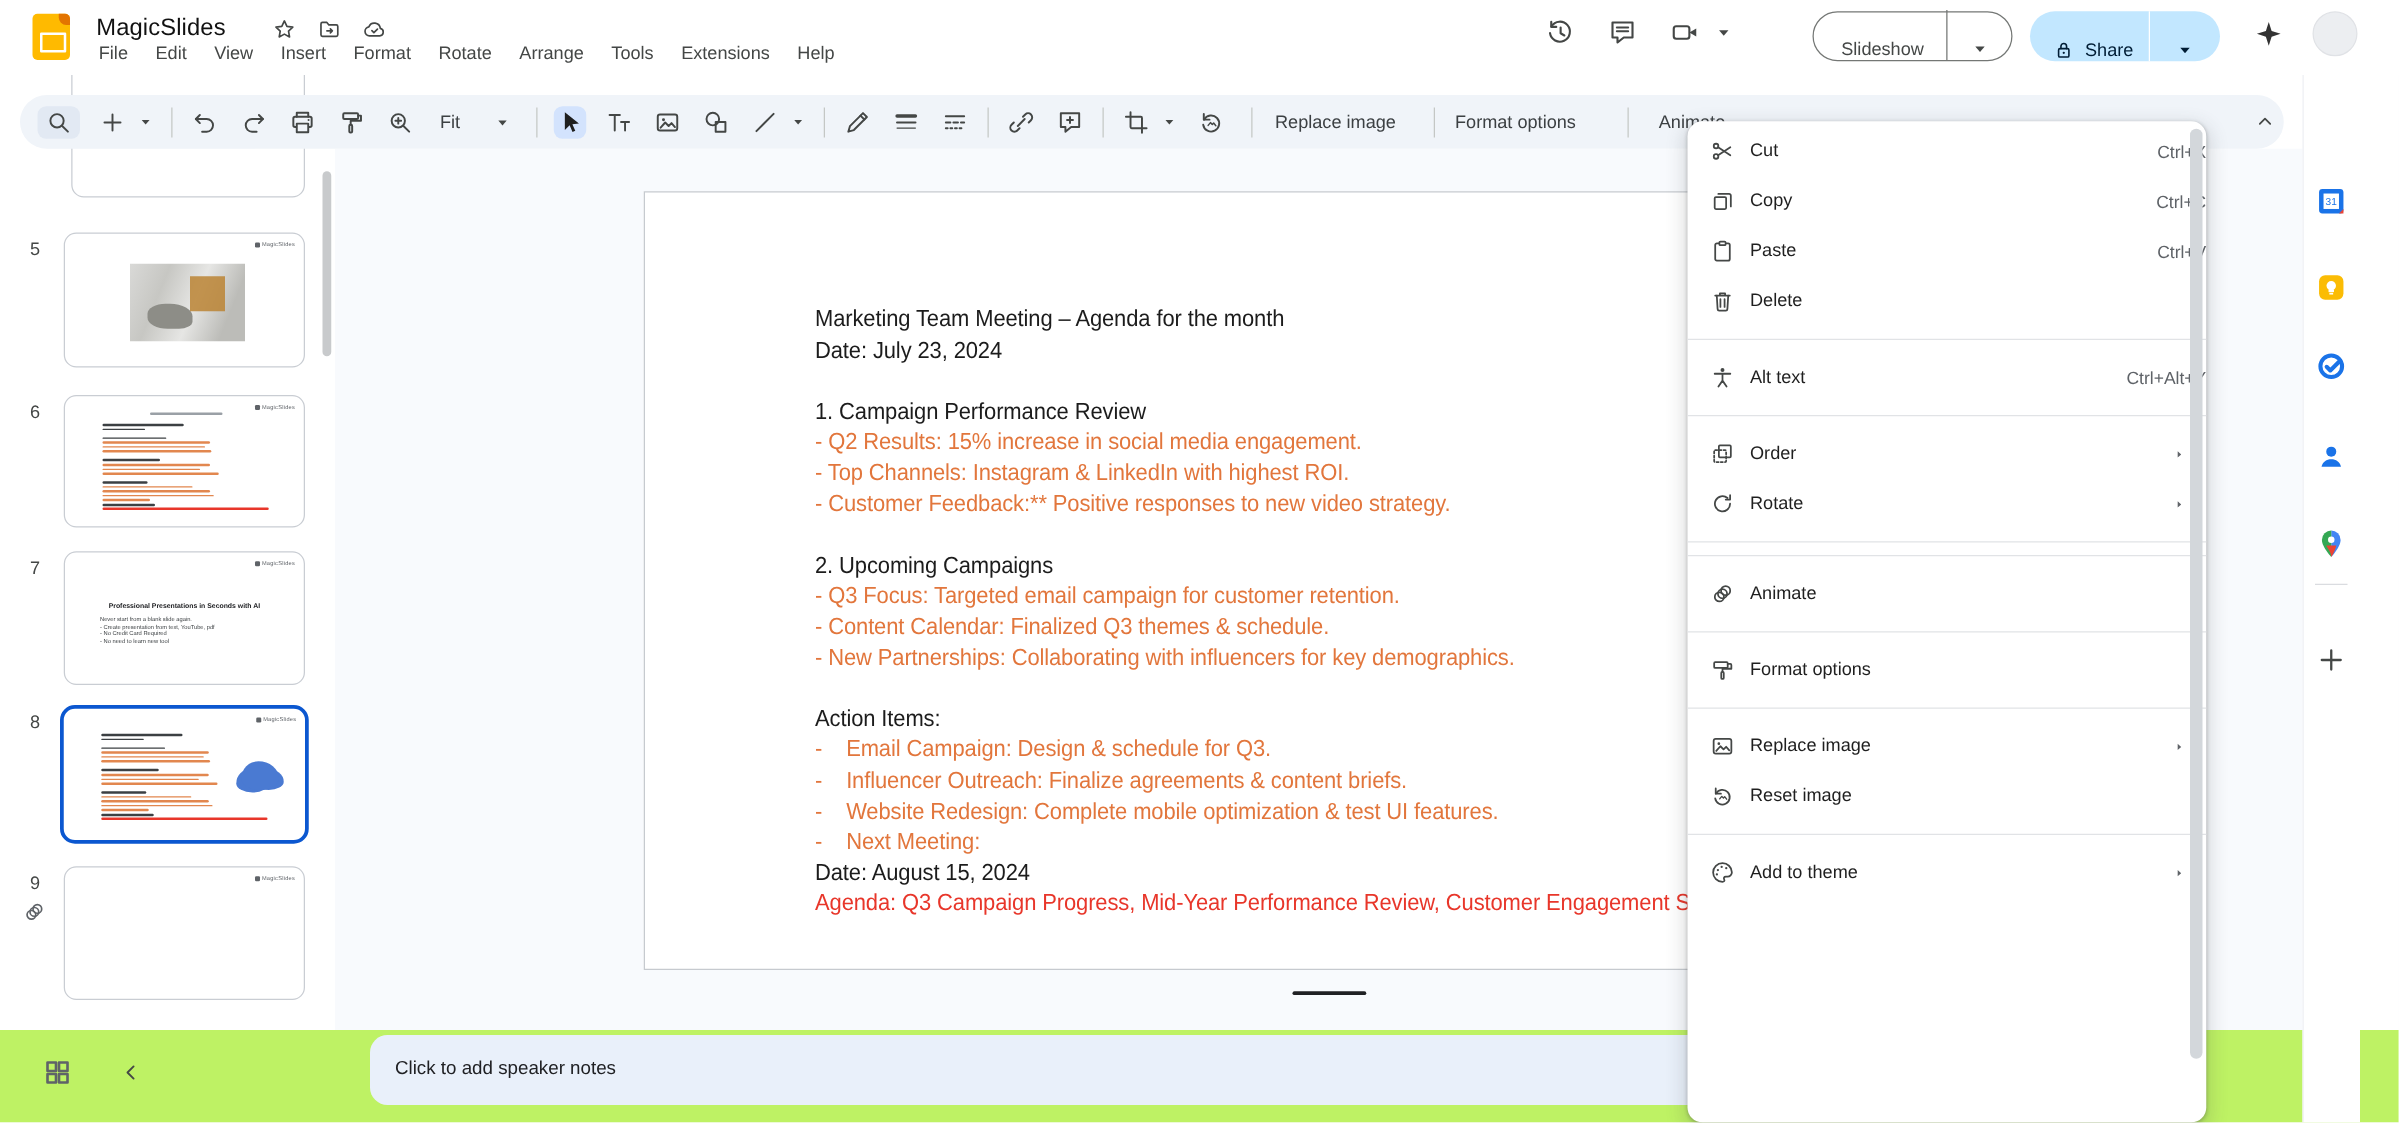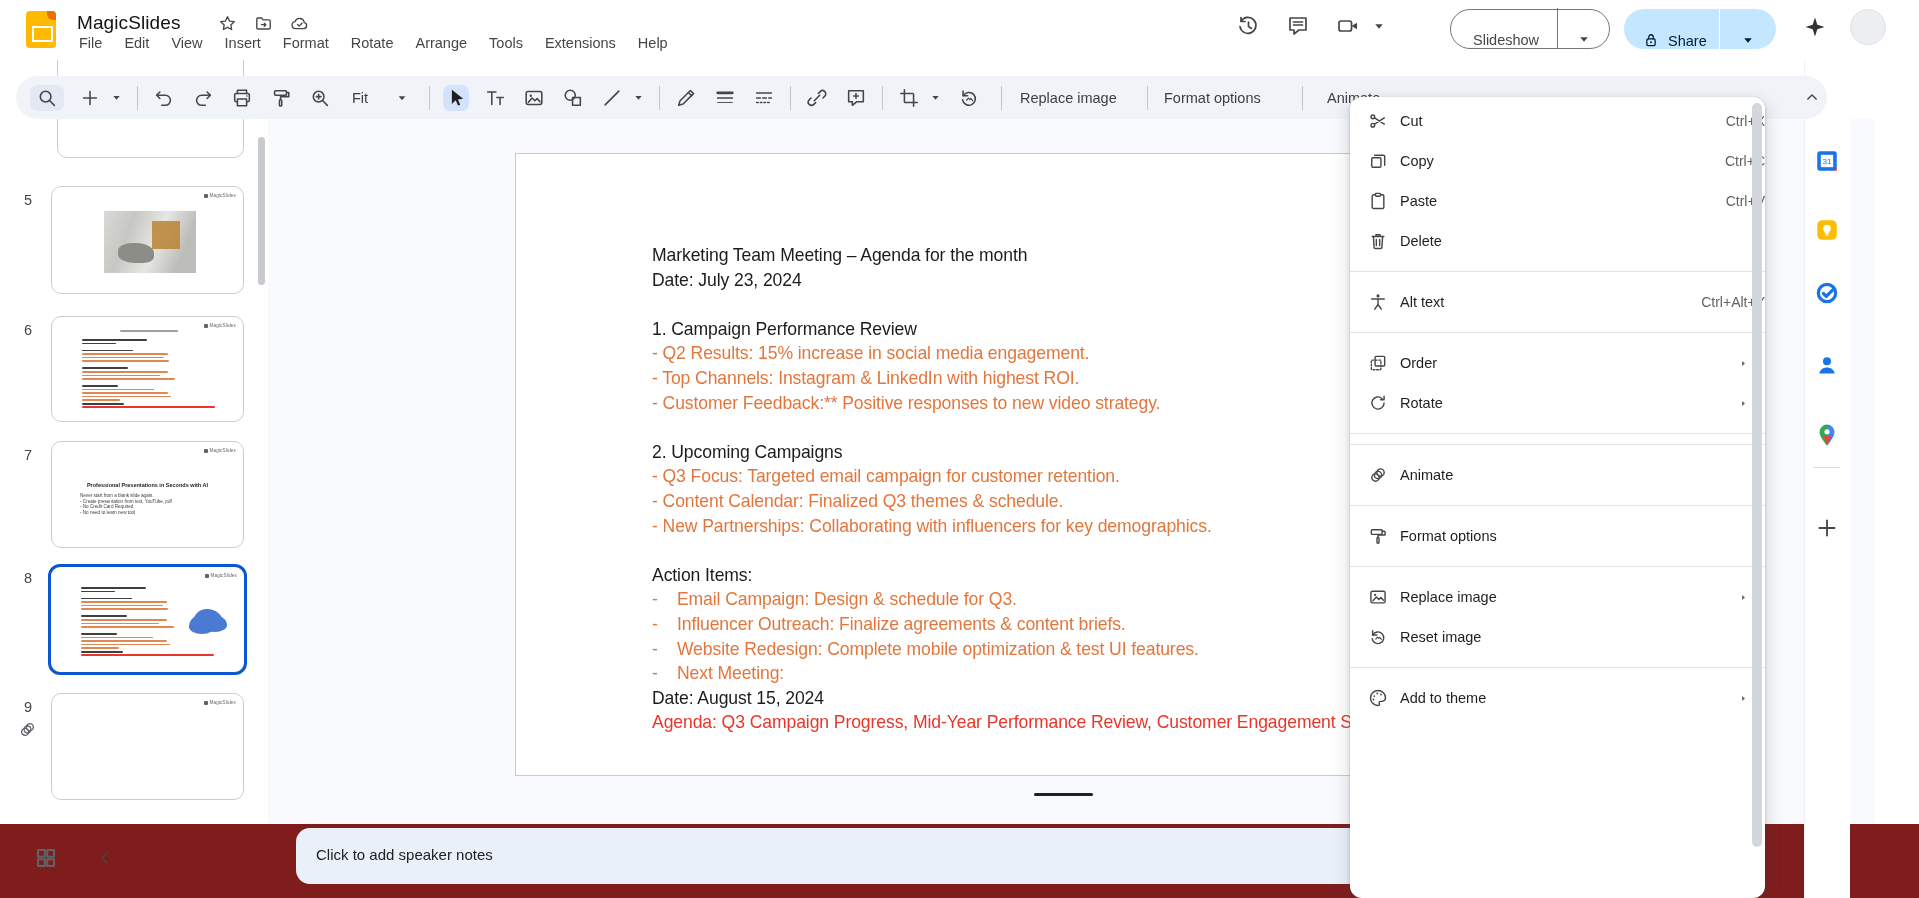--- a/index.html
+++ b/index.html
@@ -52,27 +52,27 @@
   #strip-scroll{left:258px;top:137px;width:7px;height:148px;border-radius:4px;background:#c8cacc}
   
   #canvas{left:268px;top:119px;width:1606px;height:705px;background:#f8fafd;z-index:1}
   #slide{position:absolute;left:247px;top:34px;width:1113px;height:623px;background:#fff;border:1px solid #c6cacf;box-sizing:border-box}
   #slide-text{position:absolute;left:136px;top:89px;transform:scaleX(.95);transform-origin:left top;white-space:pre;font-size:18.5px;line-height:24.6px;letter-spacing:-.1px}
   #sel-img{position:absolute;left:1044px;top:67px;width:54px;height:50px;border:1.6px solid #1a73e8;box-sizing:border-box}
   .hdl{position:absolute;width:8px;height:8px;background:#1a73e8;border:1px solid #fff;box-sizing:border-box}
   #cloud{position:absolute;left:1040px;top:316px}
   #under-line{position:absolute;left:766px;top:674px;width:59px;height:3px;background:#202124;border-radius:2px}
   
-  #notesbar{left:0;top:824px;width:1919px;height:74px;background:#7f1d1d;z-index:2}
+  #notesbar{left:0;top:824px;width:1919px;height:74px;background:#bef264;z-index:2}
   #grid-btn{left:34px;top:22px}
   #chev-left{left:96px;top:25px}
   #notes-pill{left:296px;top:4px;width:1467px;height:56px;background:#e9f0fa;border-radius:14px}
   #notes-text{position:absolute;left:20px;top:18px;font-size:15px;color:#202124}
   
-  #sidepanel{left:1804px;top:60px;width:45px;height:838px;background:#fff;border-left:1px solid #eef0f3;z-index:5}
+  #sidepanel{left:1842px;top:60px;width:45px;height:838px;background:#fff;border-left:1px solid #eef0f3;z-index:5}
   .sp-ic{position:absolute;left:9px}
   #sp-div{position:absolute;left:9px;top:407px;width:26px;height:1px;background:#dadce0}
   
   #ctxmenu{left:1350px;top:97px;width:415px;height:801px;background:#fff;border-radius:12px;z-index:40;
            box-shadow:0 1px 3px rgba(60,64,67,.3),0 6px 14px 4px rgba(60,64,67,.15);padding-top:4px;box-sizing:border-box}
   .mi{height:40px;display:flex;align-items:center;padding:0 0 0 17px;position:relative}
   .mi .ic{width:22px;display:flex;justify-content:center}
   .mi .lb{font-size:14.5px;color:#1f1f1f;margin-left:11px;white-space:nowrap}
   .mi .sc{margin-left:auto;font-size:14px;color:#5f6368;white-space:nowrap}
   .mi .sub{position:absolute;right:16px;top:15px}

